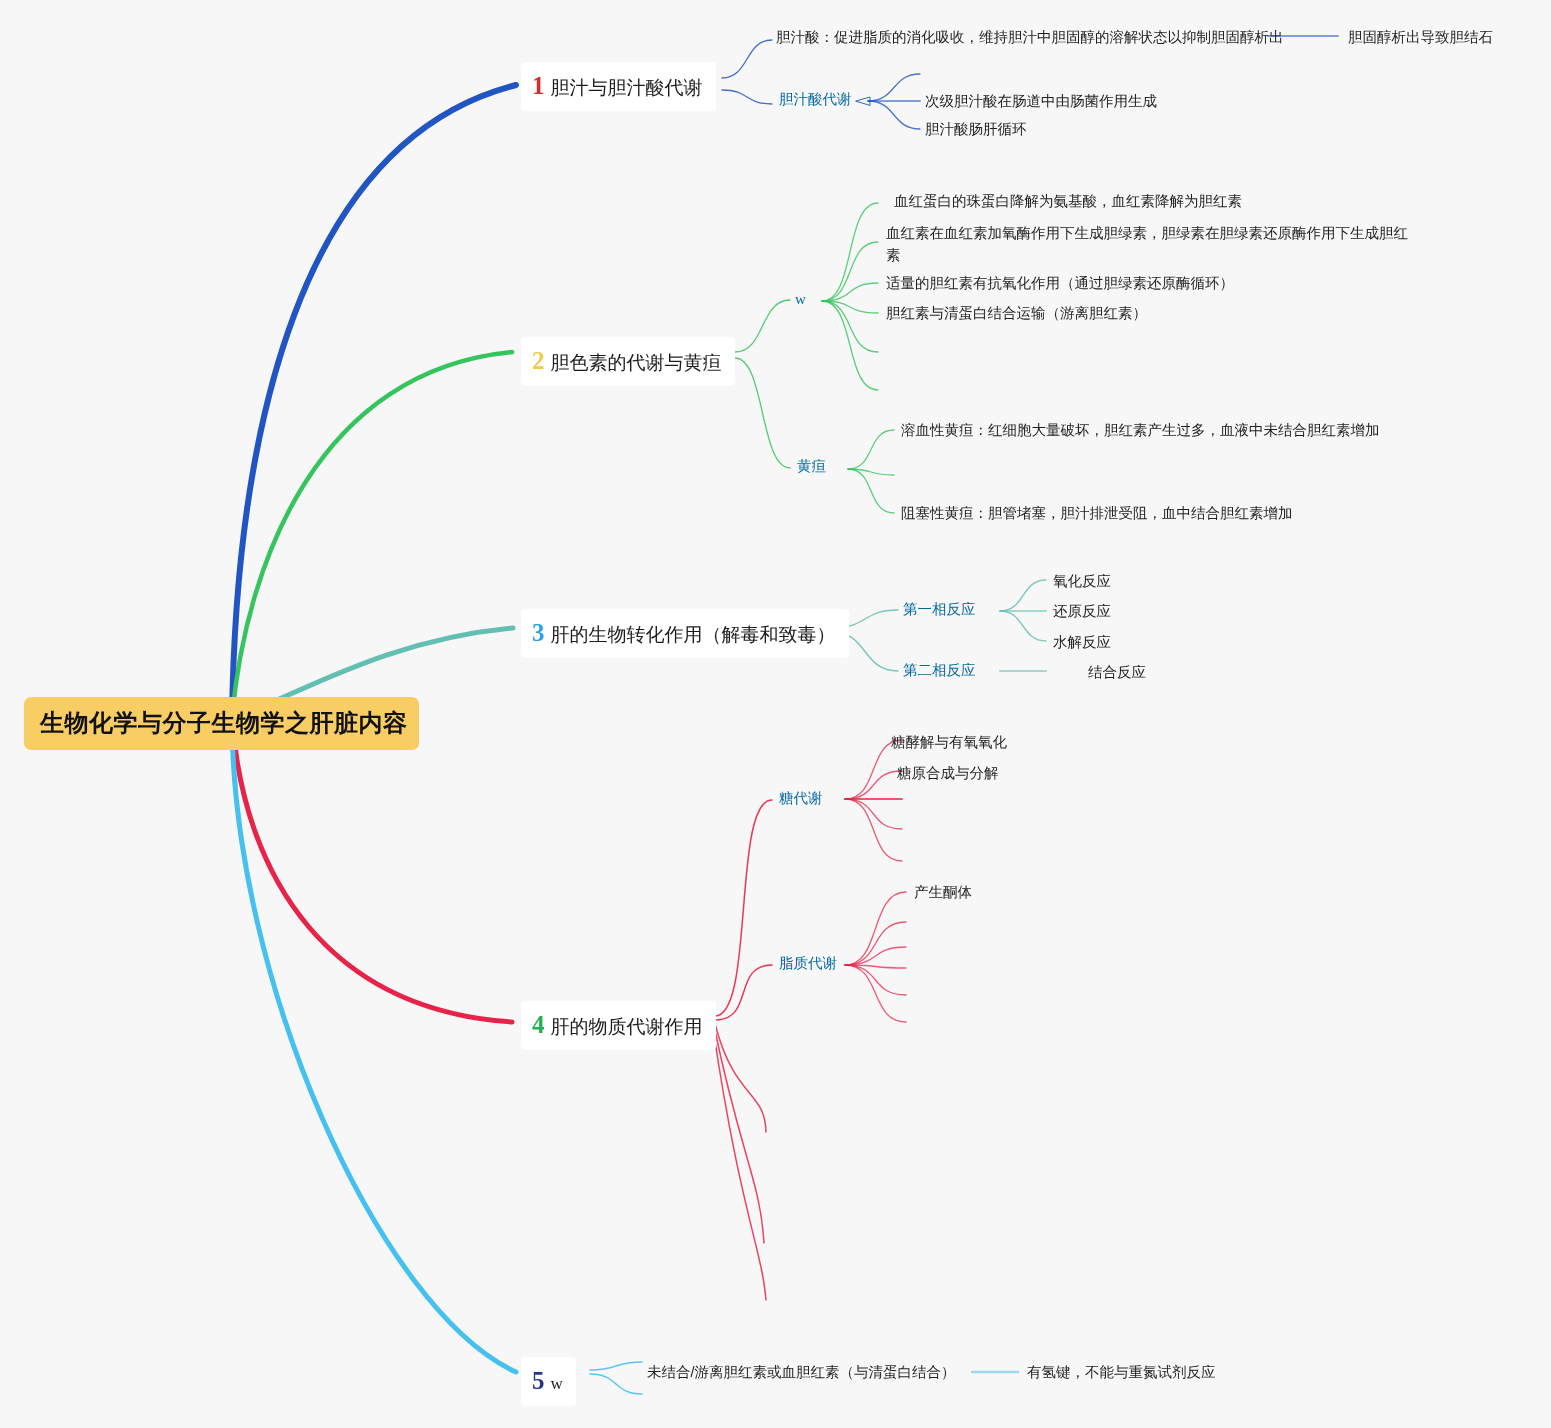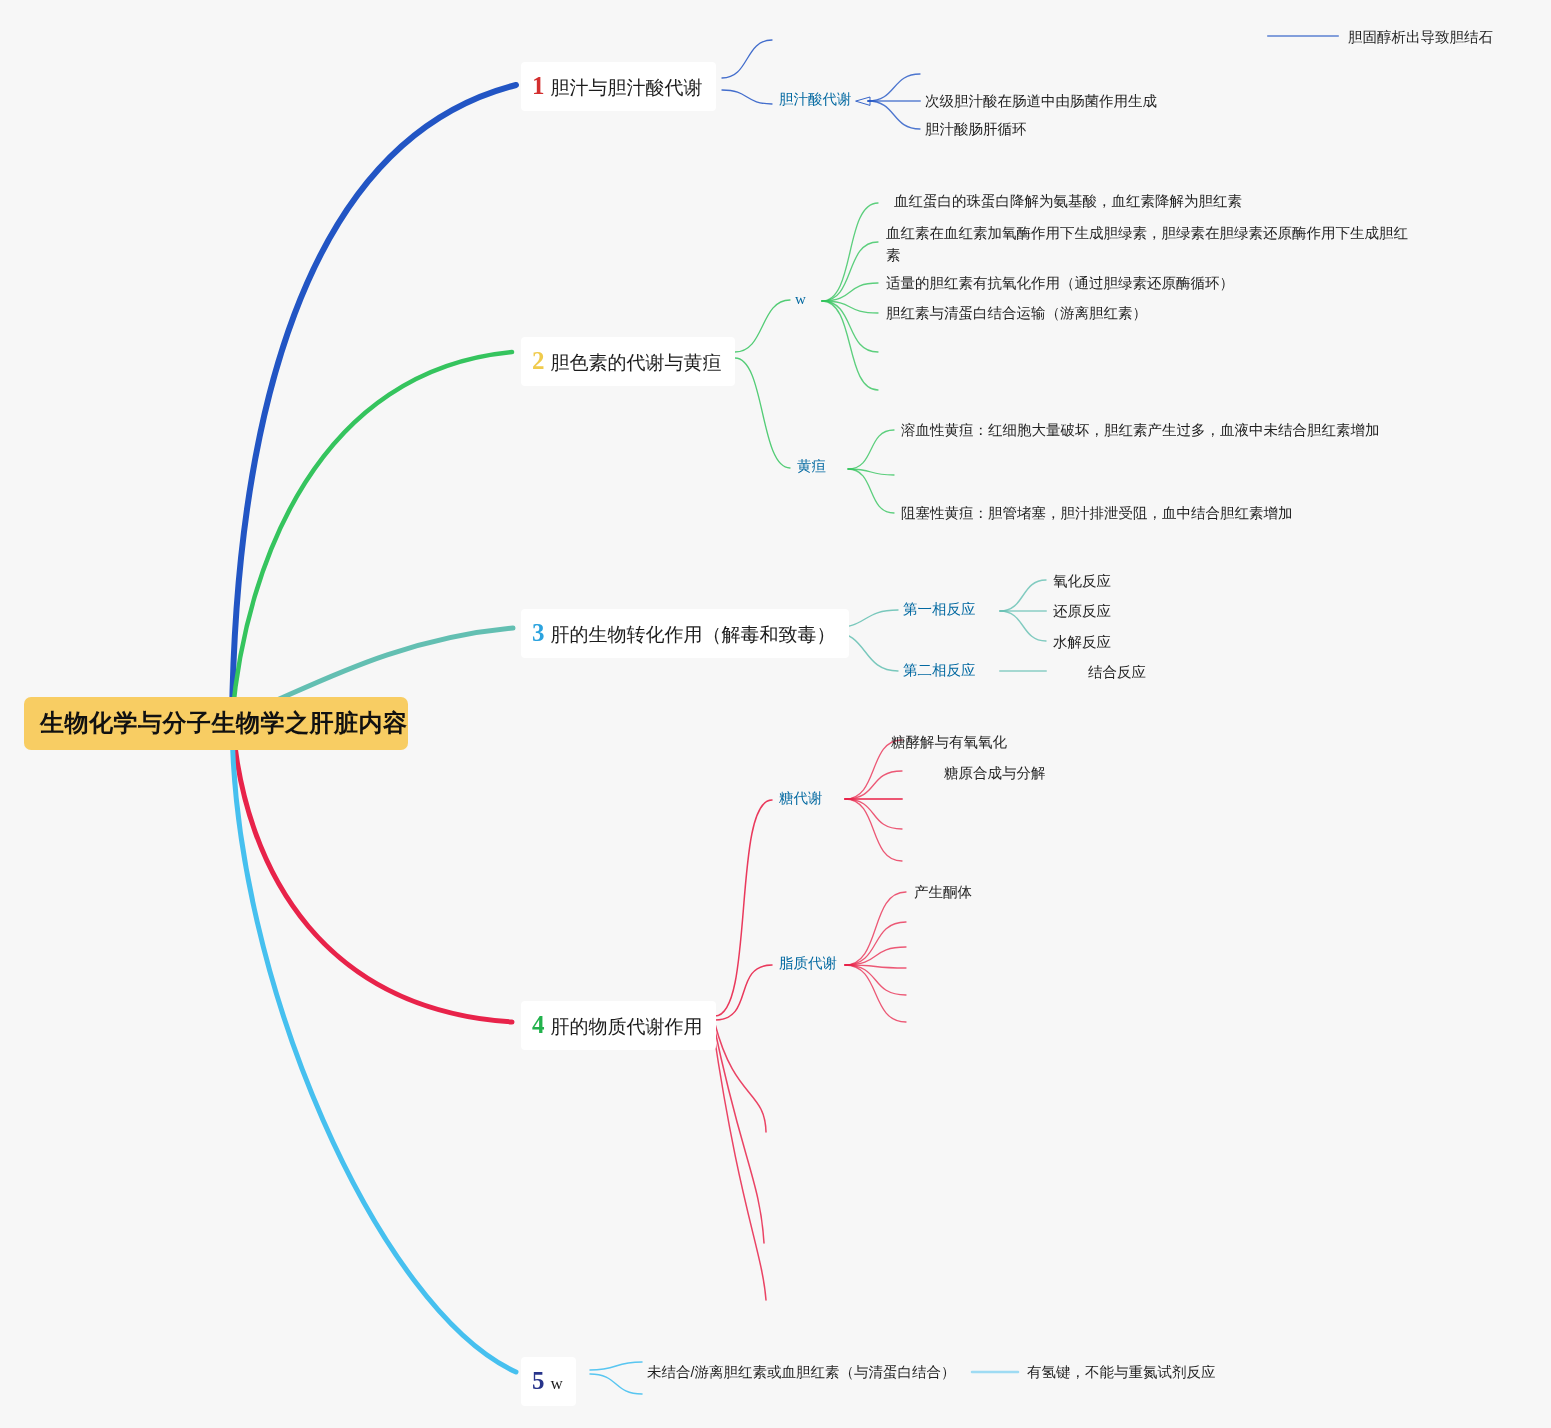--- a/index.html
+++ b/index.html
@@ -30,21 +30,21 @@
   }
   .node {
     position: absolute;
     white-space: nowrap;
     line-height: 1.35;
   }
   
   .root-node {
     background: #f8cd63;
     border-radius: 7px;
-    padding: 10px 0 11px 16px;
+    padding: 10px 11px 11px 16px;
     font-size: 24px;
     font-weight: bold;
     color: #111;
     letter-spacing: 0.5px;
   }
   
   .main-node {
     background: #ffffff;
     border-radius: 4px;
     padding: 7px 13px 8px 11px;
@@ -142,20 +142,23 @@
     </svg>
 
   <div class="node root-node" id="root-node" style="left: 24px; top: 697px; background: rgb(248, 205, 99);">
     <span>生物化学与分子生物学之肝脏内容</span>
   </div>
 
   <div class="node main-node" style="left:521px; top:62px;">
     <span class="main-num" style="color: rgb(211, 47, 47);">1</span>
     <span class="main-label">胆汁与胆汁酸代谢</span>
   </div>
+  <div class="node leaf-node nowrap" style="left:776px; top:26px;">
+    <span>胆汁酸：促进脂质的消化吸收，维持胆汁中胆固醇的溶解状态以抑制胆固醇析出</span>
+  </div>
   <div class="node leaf-node nowrap" style="left:1348px; top:26px;">
     <span>胆固醇析出导致胆结石</span>
   </div>
   <div class="node sub-node" style="left:779px; top:90px;">
     <span>胆汁酸代谢</span>
   </div>
   <div class="node leaf-node nowrap" style="left:925px; top:90px;">
     <span>次级胆汁酸在肠道中由肠菌作用生成</span>
   </div>
   <div class="node leaf-node nowrap" style="left:925px; top:118px;">
@@ -217,21 +220,21 @@
   <div class="node main-node" style="left:521px; top:1001px;">
     <span class="main-num" style="color: rgb(34, 178, 76);">4</span>
     <span class="main-label">肝的物质代谢作用</span>
   </div>
   <div class="node sub-node" style="left:779px; top:789px;">
     <span>糖代谢</span>
   </div>
   <div class="node leaf-node nowrap" style="left:891px; top:731px;">
     <span>糖酵解与有氧氧化</span>
   </div>
-  <div class="node leaf-node nowrap" style="left:944px; top:762px;">
+  <div class="node leaf-node nowrap" style="left:897px; top:762px;">
     <span>糖原合成与分解</span>
   </div>
   <div class="node sub-node" style="left:779px; top:954px;">
     <span>脂质代谢</span>
   </div>
   <div class="node leaf-node nowrap" style="left:914px; top:881px;">
     <span>产生酮体</span>
   </div>
 
   <div class="node main-node" style="left:521px; top:1357px;">

